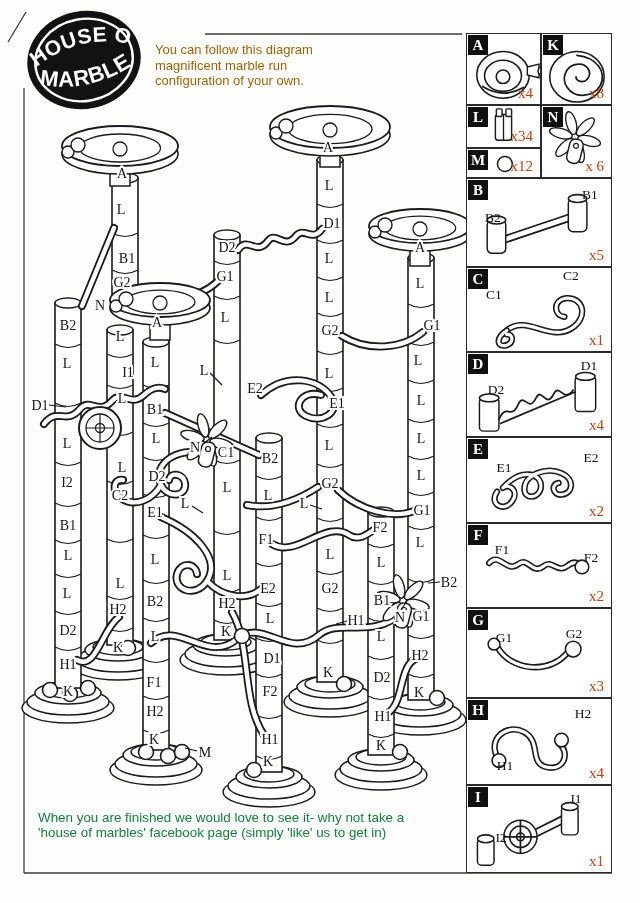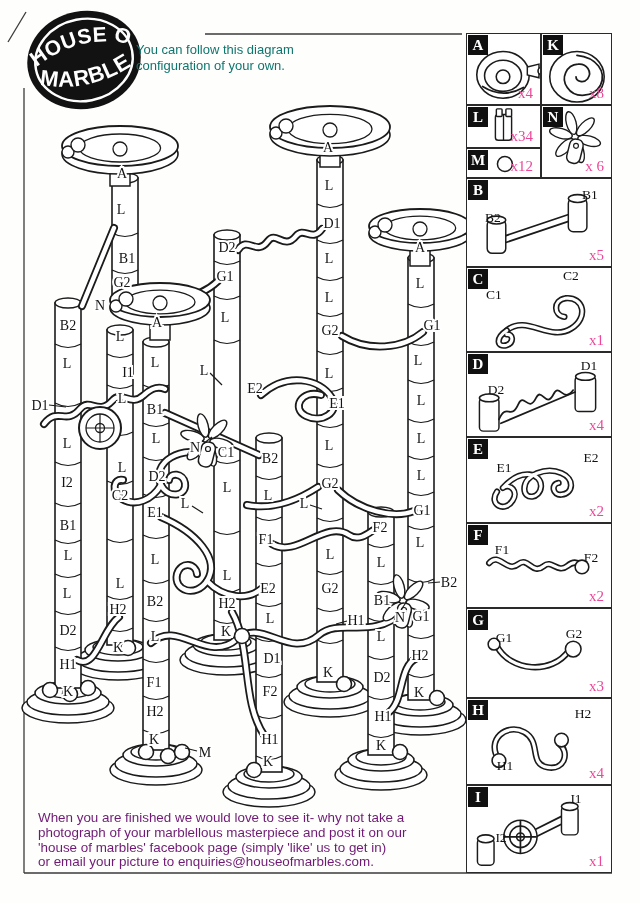--- a/index.html
+++ b/index.html
@@ -1,27 +1,27 @@
 <!DOCTYPE html>
 <html><head>
 <meta charset="utf-8">
 <style>
   html,body{margin:0;padding:0;background:#ffffff;}
   .page{position:relative;width:640px;height:903px;background:#fefefd;overflow:hidden;
         font-family:"Liberation Sans",sans-serif;color:#1b1b1b;}
   #dsvg{position:absolute;left:0;top:0;width:640px;height:903px;}
   #logo{position:absolute;left:20px;top:6px;width:132px;height:108px;}
-  #intro{position:absolute;left:136px;top:42px;font-size:13px;line-height:15.6px;color:#0f766e;}
-  #footer{position:absolute;left:38px;top:811px;font-size:13.4px;line-height:14.8px;color:#701a75;width:430px;}
+  #intro{position:absolute;left:155px;top:42px;font-size:13px;line-height:15.6px;color:#a16207;}
+  #footer{position:absolute;left:38px;top:811px;font-size:13.4px;line-height:14.8px;color:#15803d;width:430px;}
   #legend{position:absolute;left:0;top:0;}
   .cell{position:absolute;background:#fff;border:1.3px solid #2a2a2a;box-sizing:border-box;}
   .cell .icon{position:absolute;left:0;top:0;width:100%;height:100%;}
   .chip{position:absolute;top:1px;left:1px;width:20px;height:20px;background:#101010;color:#fff;
         font:700 15px "Liberation Serif",serif;display:flex;align-items:center;justify-content:center;z-index:3;}
-  .count{position:absolute;right:7px;bottom:2px;font:400 15px "Liberation Serif",serif;color:#ec4899;z-index:3;margin-left:21px;}
+  .count{position:absolute;right:7px;bottom:2px;font:400 15px "Liberation Serif",serif;color:#c2410c;z-index:3;margin-left:21px;}
   .sub{position:absolute;transform:translate(-50%,-50%);font:400 13.5px "Liberation Serif",serif;color:#111;z-index:3;}
 </style>
 </head>
 <body>
 
 <div class="page">
 
   <svg id="dsvg" viewBox="0 0 640 903">
       <line x1="24" y1="88" x2="24" y2="873" stroke="#3a3a3a" stroke-width="1.3"></line>
       <line x1="24" y1="873" x2="612" y2="873" stroke="#3a3a3a" stroke-width="1.3"></line>
@@ -361,20 +361,21 @@
         </text>
         <text font-family="Liberation Sans, sans-serif" font-weight="700" font-size="22" fill="#ffffff" letter-spacing="0.5">
           <textPath href="#logoArcBottom" xlink:href="#logoArcBottom" startOffset="4">MARBLES</textPath>
         </text>
       </g>
     </svg>
   </div>
 
   <div id="intro">
       <div>You can follow this diagram</div>
+      <div>magnificent marble run</div>
       <div>configuration of your own.</div>
     </div>
 
   <div id="legend">
       <div class="cell" style="left: 466px; top: 33px; width: 75px; height: 72px;">
         <svg viewBox="0 0 75 72" class="icon">
           <ellipse cx="37" cy="42" rx="27" ry="24" fill="#fff" stroke="#1b1b1b" stroke-width="1.6"></ellipse>
           <ellipse cx="37" cy="43" rx="19" ry="16" fill="#fff" stroke="#1b1b1b" stroke-width="1.6"></ellipse>
           <circle cx="37" cy="44" r="7" fill="#fff" stroke="#1b1b1b" stroke-width="1.6"></circle>
           <path d="M62,34 L74,31 L74,45 L62,42 Z" fill="#fff" stroke="#1b1b1b" stroke-width="1.5"></path>
@@ -523,18 +524,16 @@
         </svg>
         <div class="chip">I</div>
         <span class="sub" style="left: 34px; top: 52px;">I2</span>
         <span class="sub" style="left: 109px; top: 13px;">I1</span>
         <span class="count">x1</span>
       </div>
     </div>
 
   <div id="footer">
       <div>When you are finished we would love to see it- why not take a</div>
-      <div>photograph of your marblellous masterpiece and post it on our</div>
       <div>'house of marbles' facebook page (simply 'like' us to get in)</div>
-      <div>or email your picture to enquiries@houseofmarbles.com.</div>
     </div>
 
 </div>
 
 </body></html>

